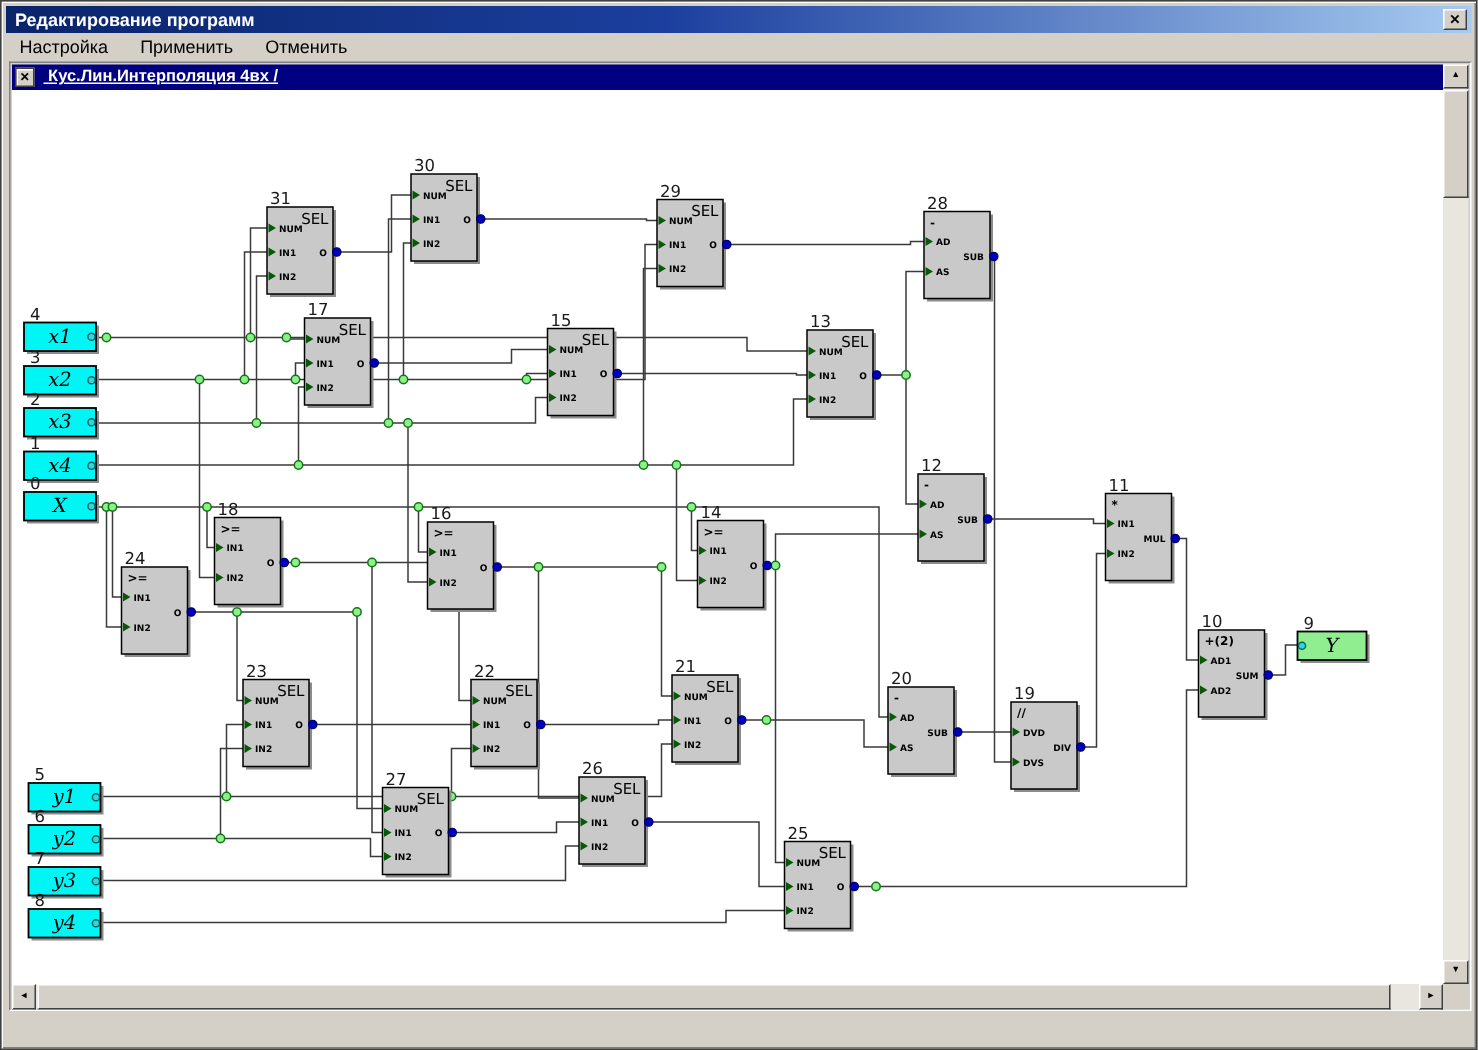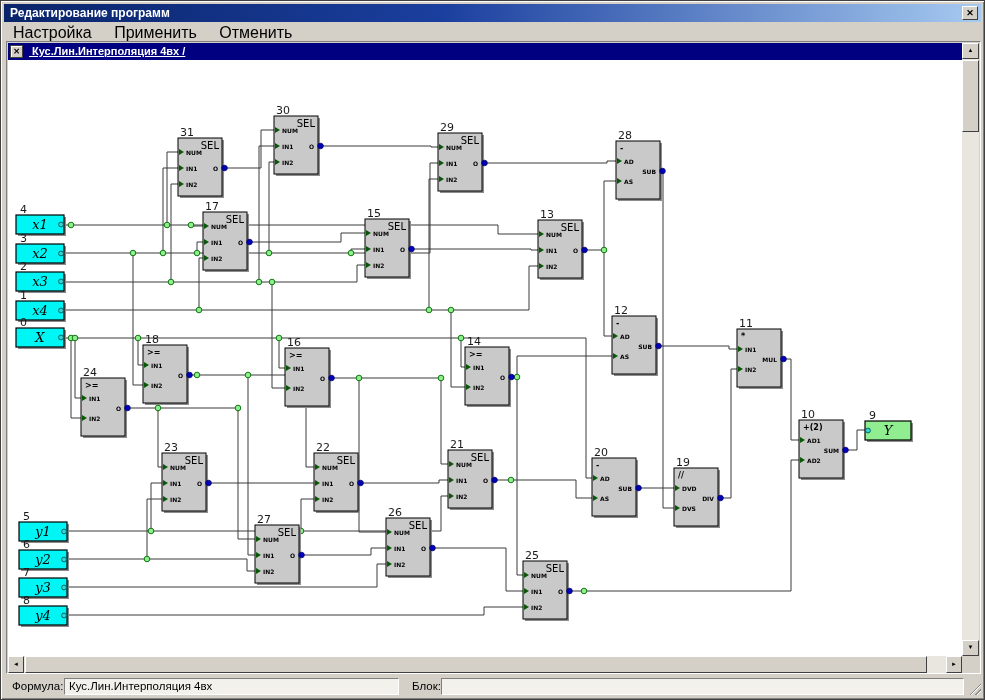--- a/index.html
+++ b/index.html
@@ -15,21 +15,21 @@
     background:linear-gradient(90deg,#0a246a 0%,#1b3f9e 45%,#a6caf0 100%);
     color:#fff;font-weight:bold;font-size:12px;line-height:18px;padding-left:6px;
     box-sizing:border-box;
   }
   .close-btn{
     position:absolute;right:3px;top:2px;width:16px;height:14px;
     background:#d4d0c8;border:1px solid;border-color:#ffffff #404040 #404040 #ffffff;
     color:#000;font-size:9px;line-height:12px;text-align:center;font-weight:bold;
     box-sizing:border-box;cursor:default;
   }
-  .menubar{position:absolute;left:3px;top:21px;right:3px;height:36px;font-size:16px;color:#000;}
+  .menubar{position:absolute;left:3px;top:21px;right:3px;height:36px;font-size:12px;color:#000;}
   .menu-item{display:inline-block;padding:2px 9px 0 9px;height:16px;cursor:default;}
   .workarea{
     position:absolute;left:5px;top:40px;width:975px;height:633px;background:#d4d0c8;
     border:1px solid;border-color:#808080 #ffffff #ffffff #808080;box-sizing:border-box;
   }
   .docbar{
     position:absolute;left:1px;top:1px;width:954px;height:17px;background:#000080;
     color:#fff;font-size:11px;font-weight:bold;line-height:17px;white-space:nowrap;text-decoration:underline;
   }
   .doc-close{
@@ -559,21 +559,14 @@
 
     <div class="hscroll">
       <div class="sbtn h-left">◄</div>
       <div class="sbtn h-thumb"></div>
       <div class="sbtn h-right">►</div>
     </div>
 
     <div class="corner"></div>
   </div>
 
-  <div class="statusbar">
-    <span class="status-label" style="left:8px;">Формула:</span>
-    <div class="status-field" style="left:60px;width:335px;">Кус.Лин.Интерполяция 4вх</div>
-    <span class="status-label" style="left:408px;">Блок:</span>
-    <div class="status-field" style="left:437px;width:523px;"></div>
-    <div class="grip"></div>
-  </div>
 
 </div>
 
 </body></html>

